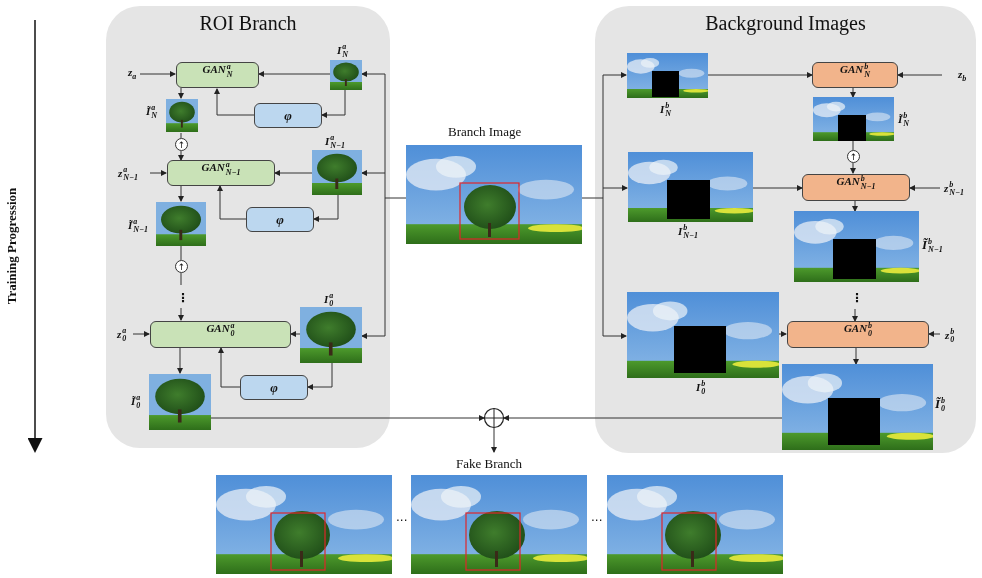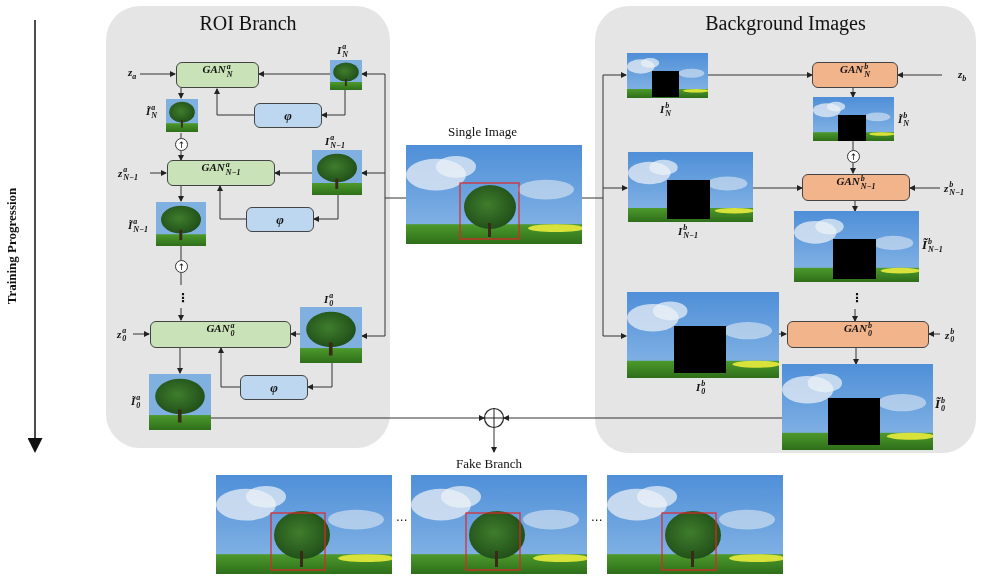--- a/index.html
+++ b/index.html
@@ -211,21 +211,21 @@
     </span></div>
 <div class="lbl" style="left:324px;top:292px;"><span>I</span><span class="sx">
       <span>a</span>
       <span>0</span>
     </span></div>
 <div class="lbl" style="left:131px;top:394px;"><span>Ĩ</span><span class="sx">
       <span>a</span>
       <span>0</span>
     </span></div>
 
-<div class="caption" style="left:448px;top:124px;">Single Image</div>
+<div class="caption" style="left:448px;top:124px;">Branch Image</div>
 <div class="img" style="left:406px;top:145px;width:176px;height:99px;">
   <svg width="176" height="99">
       <use href="#scene" width="176" height="99"></use>
     <ellipse cx="84" cy="62" rx="26" ry="22" fill="url(#crown)"></ellipse>
     <rect x="82" y="78" width="3" height="14" fill="#3a2a18"></rect>
     <rect x="54" y="38" width="59" height="56" fill="none" stroke="#e0262a" stroke-width="1.2"></rect>
   </svg>
 </div>
 
 <div class="img" style="left:627px;top:53px;width:81px;height:45px;">

